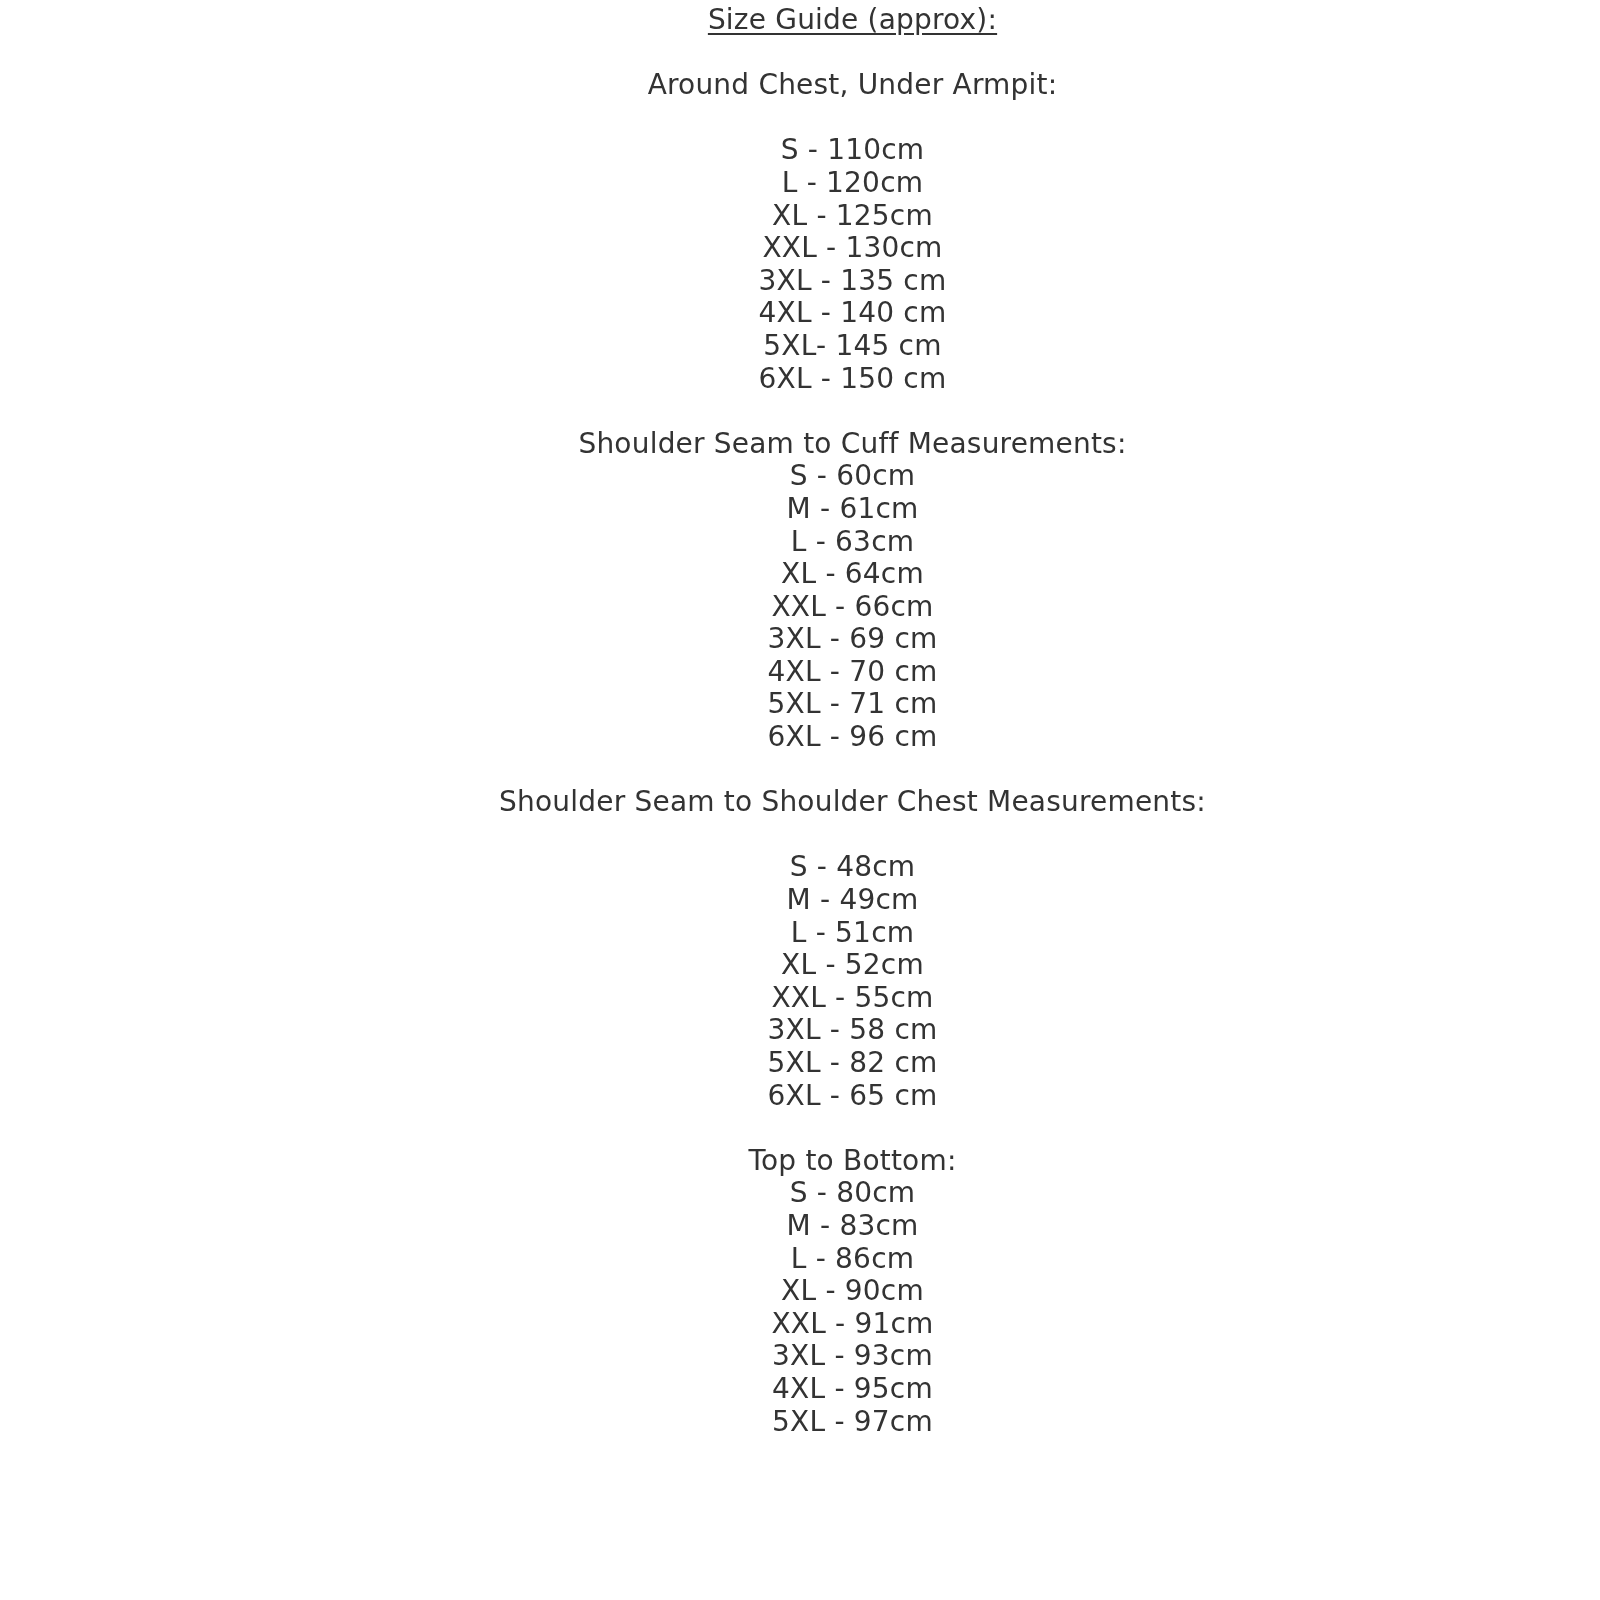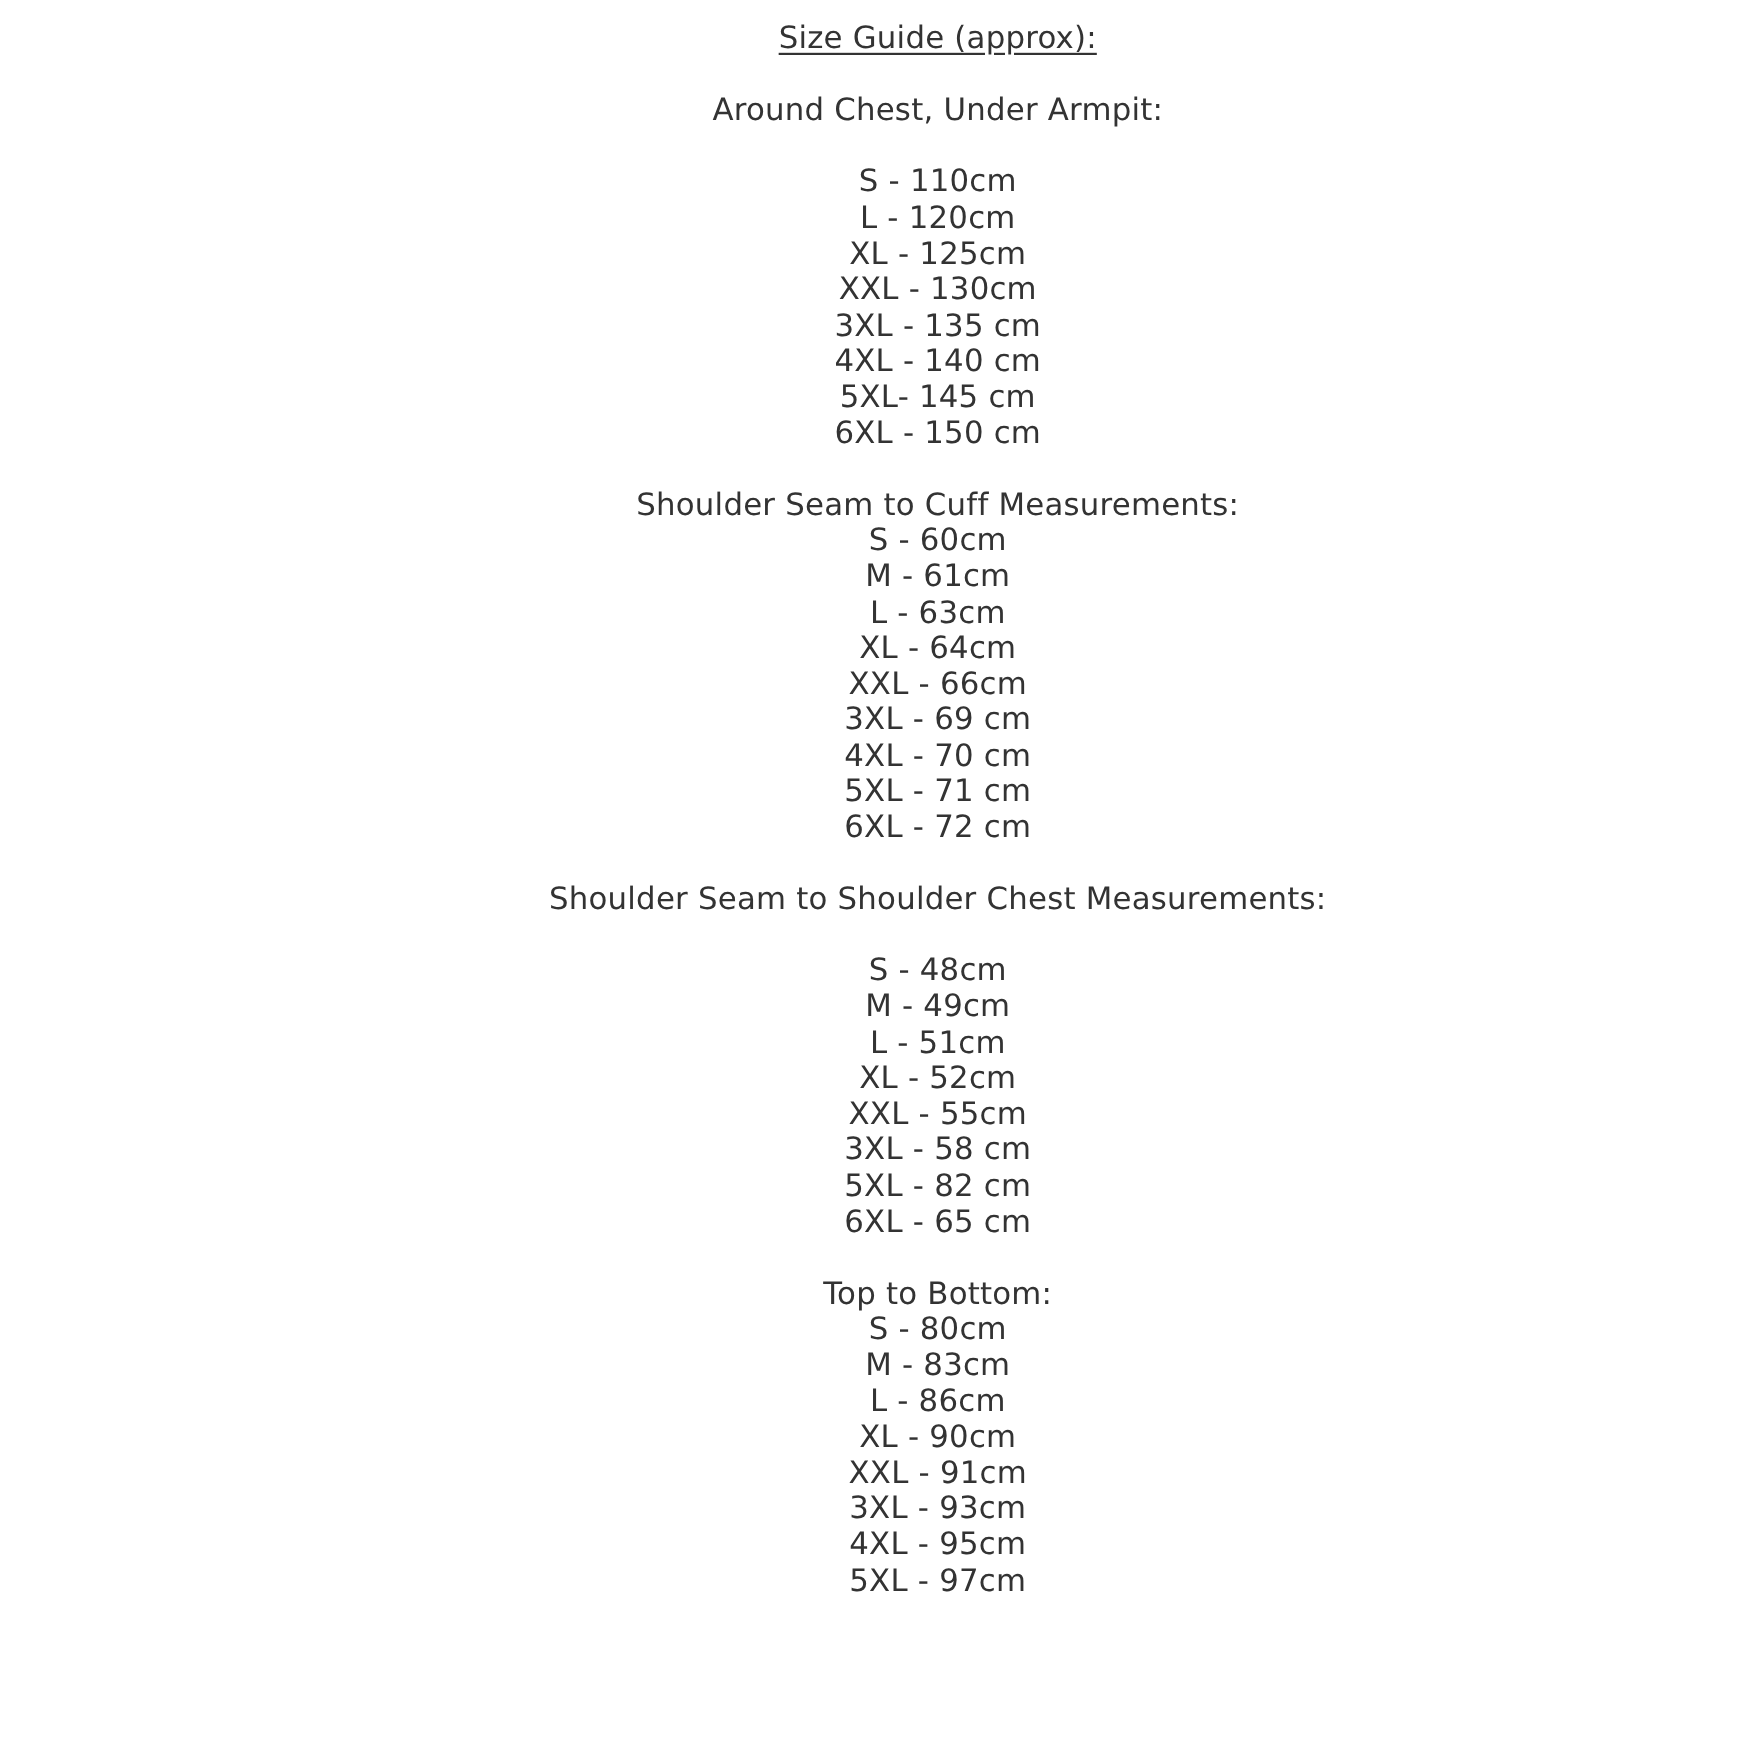--- a/index.html
+++ b/index.html
@@ -10,21 +10,21 @@
   * { margin: 0; padding: 0; box-sizing: border-box; }
   html, body {
     width: 1600px;
     height: 1600px;
     background: var(--bg-color);
     overflow: hidden;
   }
   .doc {
     width: 100%;
     height: 100%;
-    padding-top: 19px;
+    padding-top: 4px;
     padding-left: 105px; 
     text-align: center;
     font-family: "DejaVu Sans", "Liberation Sans", sans-serif;
     font-size: 28px;
     line-height: var(--line-h);
     color: var(--text-color);
     letter-spacing: 0.2px;
   }
   .title {
     text-decoration: underline;
@@ -53,21 +53,21 @@
       <section class="section">
         <div class="heading">Shoulder Seam to Cuff Measurements:</div>
         <div class="line">S - 60cm</div>
         <div class="line">M - 61cm</div>
         <div class="line">L - 63cm</div>
         <div class="line">XL - 64cm</div>
         <div class="line">XXL - 66cm</div>
         <div class="line">3XL - 69 cm</div>
         <div class="line">4XL - 70 cm</div>
         <div class="line">5XL - 71 cm</div>
-        <div class="line">6XL - 72 cm</div>
+        <div class="line">6XL - 96 cm</div>
       </section>
       <section class="section">
         <div class="heading gap-after">Shoulder Seam to Shoulder Chest Measurements:</div>
         <div class="line">S - 48cm</div>
         <div class="line">M - 49cm</div>
         <div class="line">L - 51cm</div>
         <div class="line">XL - 52cm</div>
         <div class="line">XXL - 55cm</div>
         <div class="line">3XL - 58 cm</div>
         <div class="line">5XL - 82 cm</div>

